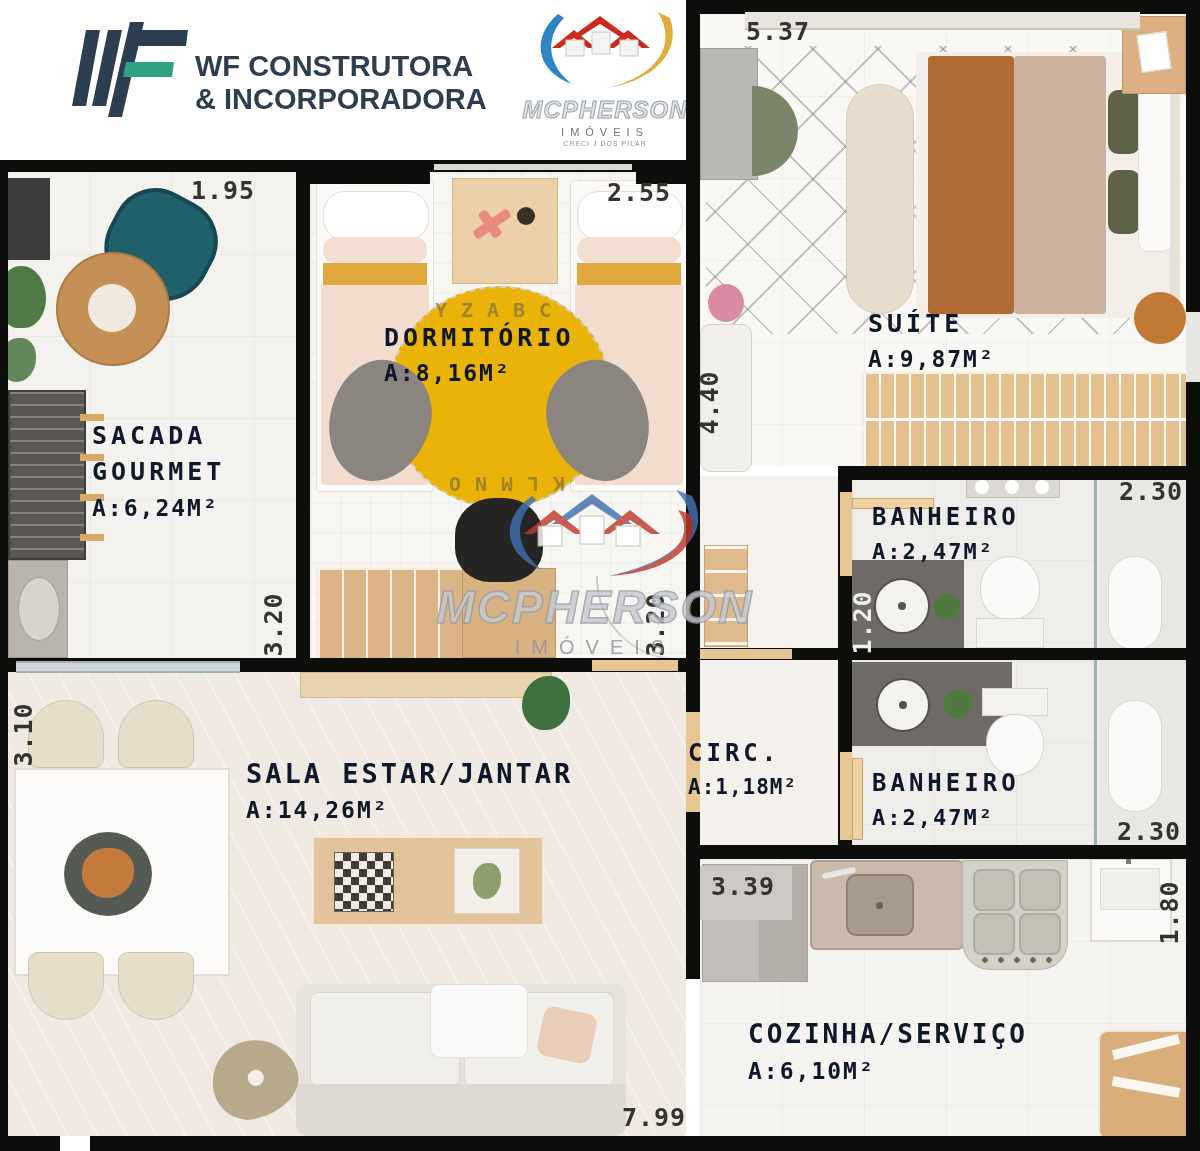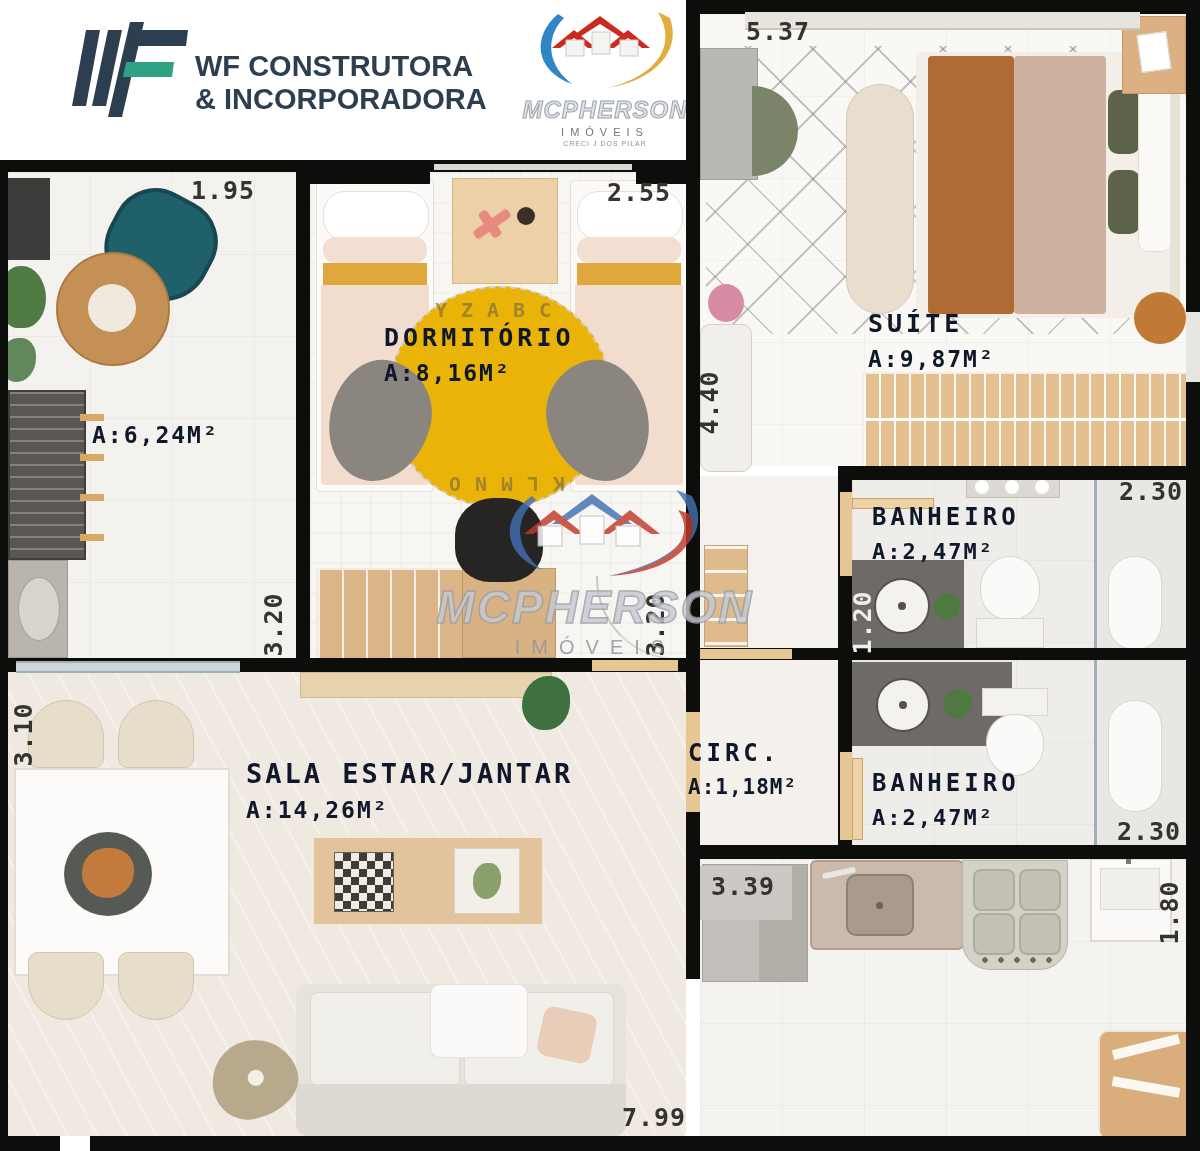--- a/index.html
+++ b/index.html
@@ -256,20 +256,22 @@
   <div class="thr" style="left:592px;top:660px;width:86px;height:11px;background:#e6c693;"></div>
   <div class="abs" style="left:596px;top:576px;width:82px;height:82px;border-left:2px solid rgba(0,0,0,.18);border-bottom:2px solid rgba(0,0,0,.12);border-radius:0 0 0 82px;z-index:12;"></div>
   <div class="thr" style="left:700px;top:649px;width:92px;height:10px;background:#e6c693;"></div>
   <div class="thr" style="left:686px;top:712px;width:14px;height:100px;background:#e6c693;"></div>
   <div class="thr" style="left:840px;top:492px;width:12px;height:84px;background:#e6c693;"></div>
   <div class="abs" style="left:852px;top:498px;width:80px;height:9px;background:#edd3a4;border:1px solid #c8a56c;z-index:26;"></div>
   <div class="thr" style="left:840px;top:752px;width:12px;height:88px;background:#e6c693;"></div>
   <div class="abs" style="left:852px;top:758px;width:9px;height:80px;background:#edd3a4;border:1px solid #c8a56c;z-index:26;"></div>
 
   <div class="lbl" style="left:92px;top:418px;width:190px;">
+    <div class="room-name">SACADA</div>
+    <div class="room-name">GOURMET</div>
     <div class="room-area">A:6,24M²</div>
   </div>
   <div class="lbl" style="left:384px;top:320px;width:230px;">
     <div class="room-name">DORMITÓRIO</div>
     <div class="room-area">A:8,16M²</div>
   </div>
   <div class="lbl" style="left:868px;top:306px;width:215px;">
     <div class="room-name">SUÍTE</div>
     <div class="room-area">A:9,87M²</div>
   </div>
@@ -281,20 +283,24 @@
     <div class="room-name" style="font-size:24px;">CIRC.</div>
     <div class="room-area" style="font-size:21px;letter-spacing:1px;">A:1,18M²</div>
   </div>
   <div class="lbl" style="left:872px;top:766px;width:250px;">
     <div class="room-name" style="font-size:24px;">BANHEIRO</div>
     <div class="room-area" style="font-size:22px;">A:2,47M²</div>
   </div>
   <div class="lbl" style="left:246px;top:754px;width:370px;">
     <div class="room-name" style="font-size:27px;letter-spacing:3px;">SALA ESTAR/JANTAR</div>
     <div class="room-area">A:14,26M²</div>
+  </div>
+  <div class="lbl" style="left:748px;top:1016px;width:310px;">
+    <div class="room-name" style="font-size:26px;letter-spacing:3px;">COZINHA/SERVIÇO</div>
+    <div class="room-area">A:6,10M²</div>
   </div>
 
   <div class="abs" style="left:700px;top:866px;width:92px;height:54px;background:#ccc9c4;z-index:12;"></div>
   <div class="dim" style="left:182px;top:176px;width:82px;height:28px;">
       <span>1.95</span>
     </div>
   <div class="dim" style="left:598px;top:178px;width:82px;height:28px;">
       <span>2.55</span>
     </div>
   <div class="dim" style="left:736px;top:16px;width:84px;height:30px;">

